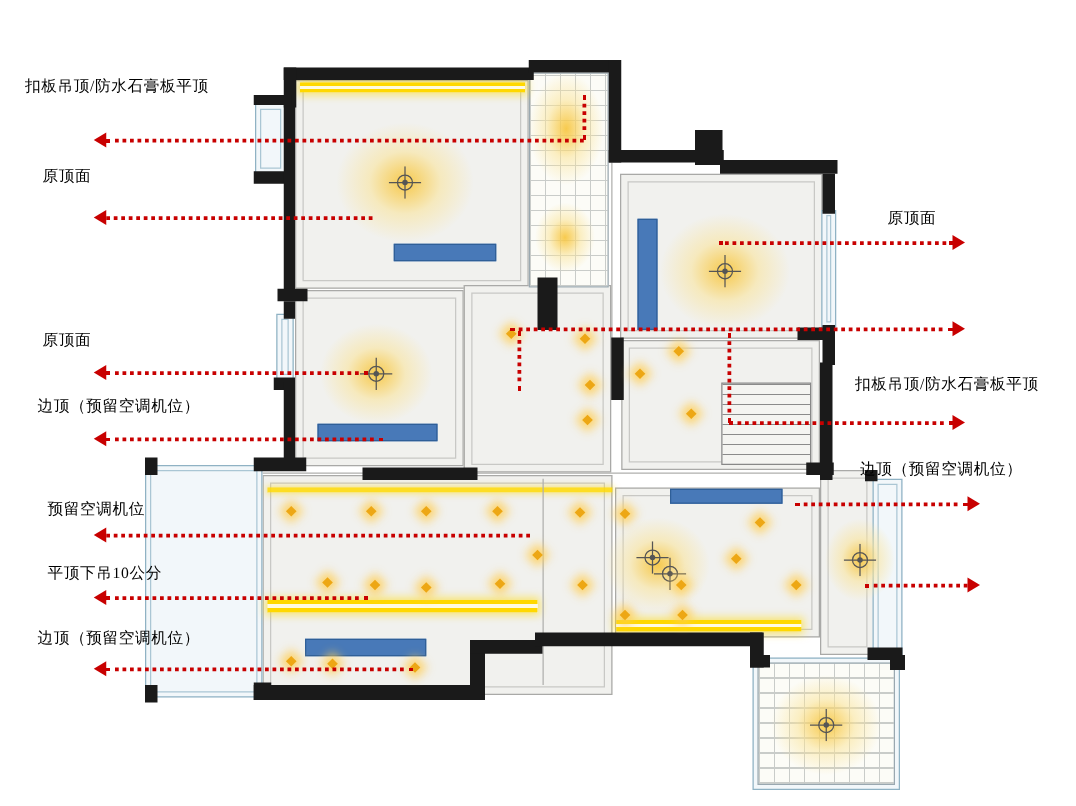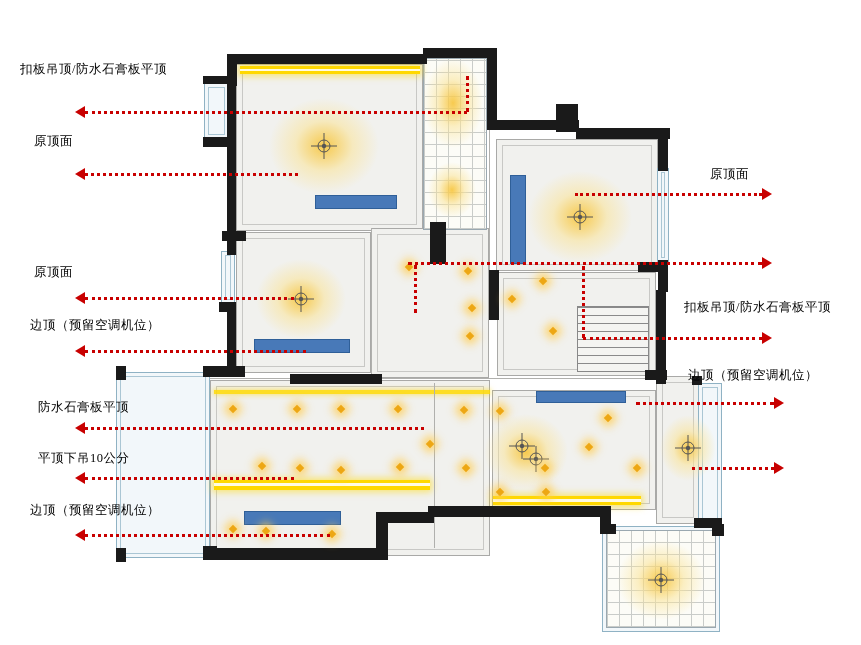--- a/index.html
+++ b/index.html
@@ -221,20 +221,20 @@
       <div class="arrow-v" style="left: 582px; top: 266px; width: 0px; height: 72px;"></div>
       <div class="arrow-head right" style="left: 762px; top: 332px;"></div>
       <div class="arrow-h" style="left: 636px; top: 402px; width: 138px; height: 0px;"></div>
       <div class="arrow-head right" style="left: 774px; top: 397px;"></div>
       <div class="arrow-h" style="left: 692px; top: 467px; width: 82px; height: 0px;"></div>
       <div class="arrow-head right" style="left: 774px; top: 462px;"></div>
       <div class="plan-label" style="left: 20px; top: 61px;">扣板吊顶/防水石膏板平顶</div>
       <div class="plan-label" style="left: 34px; top: 133px;">原顶面</div>
       <div class="plan-label" style="left: 34px; top: 264px;">原顶面</div>
       <div class="plan-label" style="left: 30px; top: 317px;">边顶（预留空调机位）</div>
-      <div class="plan-label" style="left: 38px; top: 399px;">防水石膏板平顶</div>
+      <div class="plan-label" style="left: 38px; top: 399px;">预留空调机位</div>
       <div class="plan-label" style="left: 38px; top: 450px;">平顶下吊10公分</div>
       <div class="plan-label" style="left: 30px; top: 502px;">边顶（预留空调机位）</div>
       <div class="plan-label" style="left: 710px; top: 166px;">原顶面</div>
       <div class="plan-label" style="left: 684px; top: 299px;">扣板吊顶/防水石膏板平顶</div>
       <div class="plan-label" style="left: 688px; top: 367px;">边顶（预留空调机位）</div>
     </div>
 </div>
 
 </body></html>

